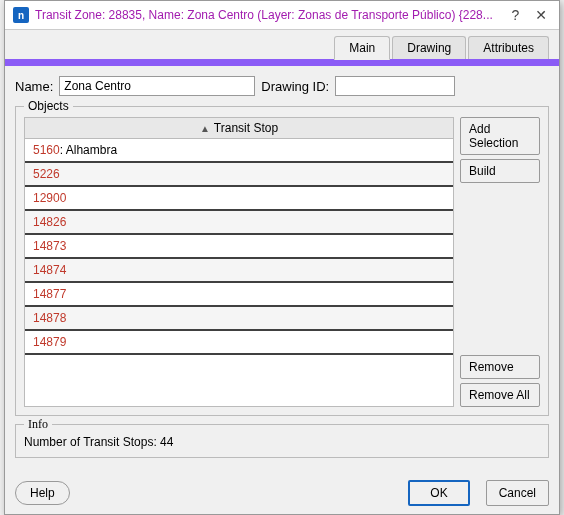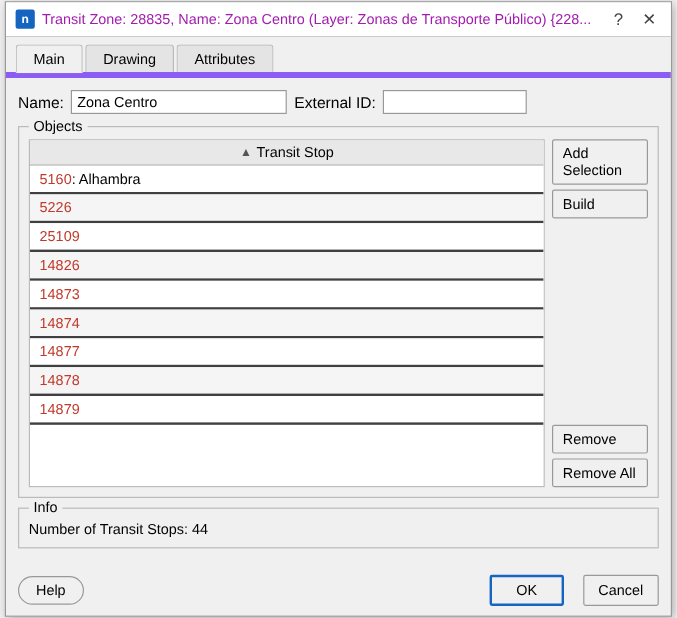--- a/index.html
+++ b/index.html
@@ -60,21 +60,22 @@
       font-size: 14px;
       color: #444;
       padding: 0 4px;
       line-height: 1;
     }
 
     .tabs {
       display: flex;
       background: #f0f0f0;
       padding: 6px 8px 0 8px;
-      border-bottom: 5px solid #8b5cf6;
+      border-bottom: 7px solid #8b5cf6;
+      justify-content: flex-end;
     }
     .tab {
       padding: 4px 14px;
       border: 1px solid #bbb;
       border-bottom: none;
       background: #e4e4e4;
       cursor: pointer;
       margin-right: 2px;
       border-radius: 3px 3px 0 0;
       font-size: 12px;
@@ -97,21 +98,21 @@
       margin-bottom: 10px;
     }
     .field-label {
       font-size: 13px;
       color: #000;
     }
     .name-input {
       border: 1px solid #999;
       padding: 2px 4px;
       font-size: 12px;
-      width: 180px;
+      width: 196px;
       background: #fff;
     }
     .external-id-input {
       border: 1px solid #999;
       padding: 2px 4px;
       font-size: 12px;
       width: 120px;
       background: #fff;
     }
 
@@ -205,20 +206,21 @@
       margin-bottom: 8px;
       position: relative;
     }
     .info-group-label {
       position: absolute;
       top: -8px;
       left: 8px;
       background: #f0f0f0;
       padding: 0 4px;
       font-size: 12px;
+      font-family: Liberation Serif, serif;
     }
     .info-text {
       margin-top: 4px;
       font-size: 12px;
       color: #000;
     }
 
     .footer {
       display: flex;
       justify-content: space-between;
@@ -282,42 +284,42 @@
     <div class="tab">
       <span>Attributes</span>
     </div>
   </div>
 
   <div class="content">
 
     <div class="name-row">
       <span class="field-label">Name:</span>
       <input class="name-input" type="text" value="Zona Centro" style="">
-      <span class="field-label">External ID:</span>
+      <span class="field-label">Drawing ID:</span>
       <input class="external-id-input" type="text" style="">
     </div>
 
     <div class="objects-group">
       <span class="objects-group-label">Objects</span>
       <div class="objects-inner">
 
         <div class="table-container">
           <div class="table-header">
             <span class="sort-arrow">▲</span>
             <span>Transit Stop</span>
           </div>
           <div class="table-body">
             <div class="table-row">
               <a class="row-link">5160</a>: Alhambra
             </div>
             <div class="table-row">
               <a class="row-link">5226</a>
             </div>
             <div class="table-row">
-              <a class="row-link">25109</a>
+              <a class="row-link">12900</a>
             </div>
             <div class="table-row">
               <a class="row-link">14826</a>
             </div>
             <div class="table-row">
               <a class="row-link">14873</a>
             </div>
             <div class="table-row">
               <a class="row-link">14874</a>
             </div>

